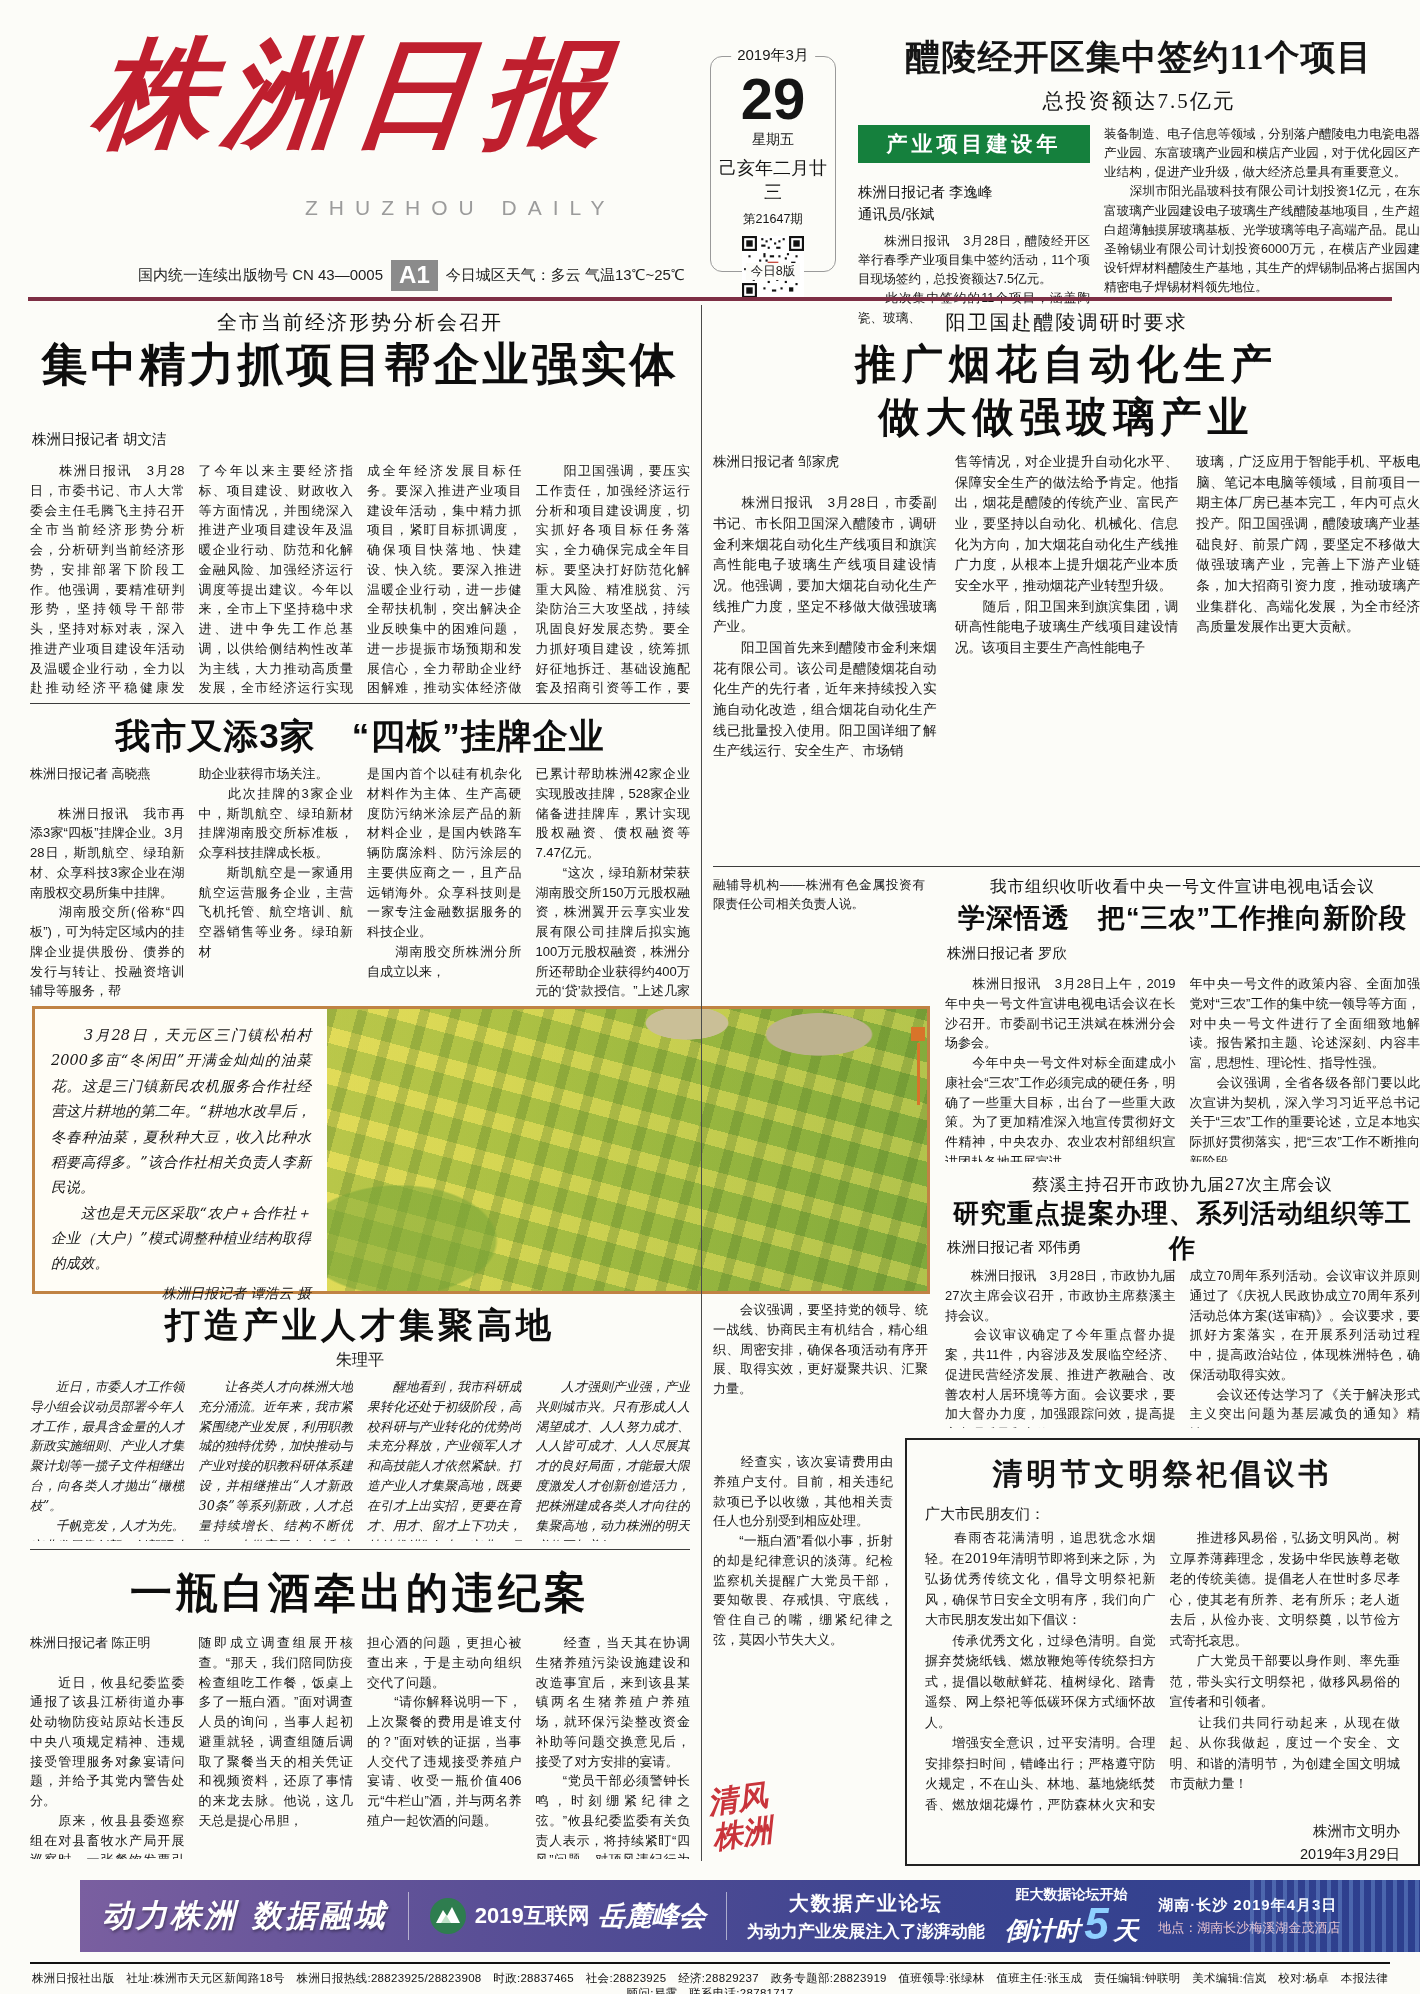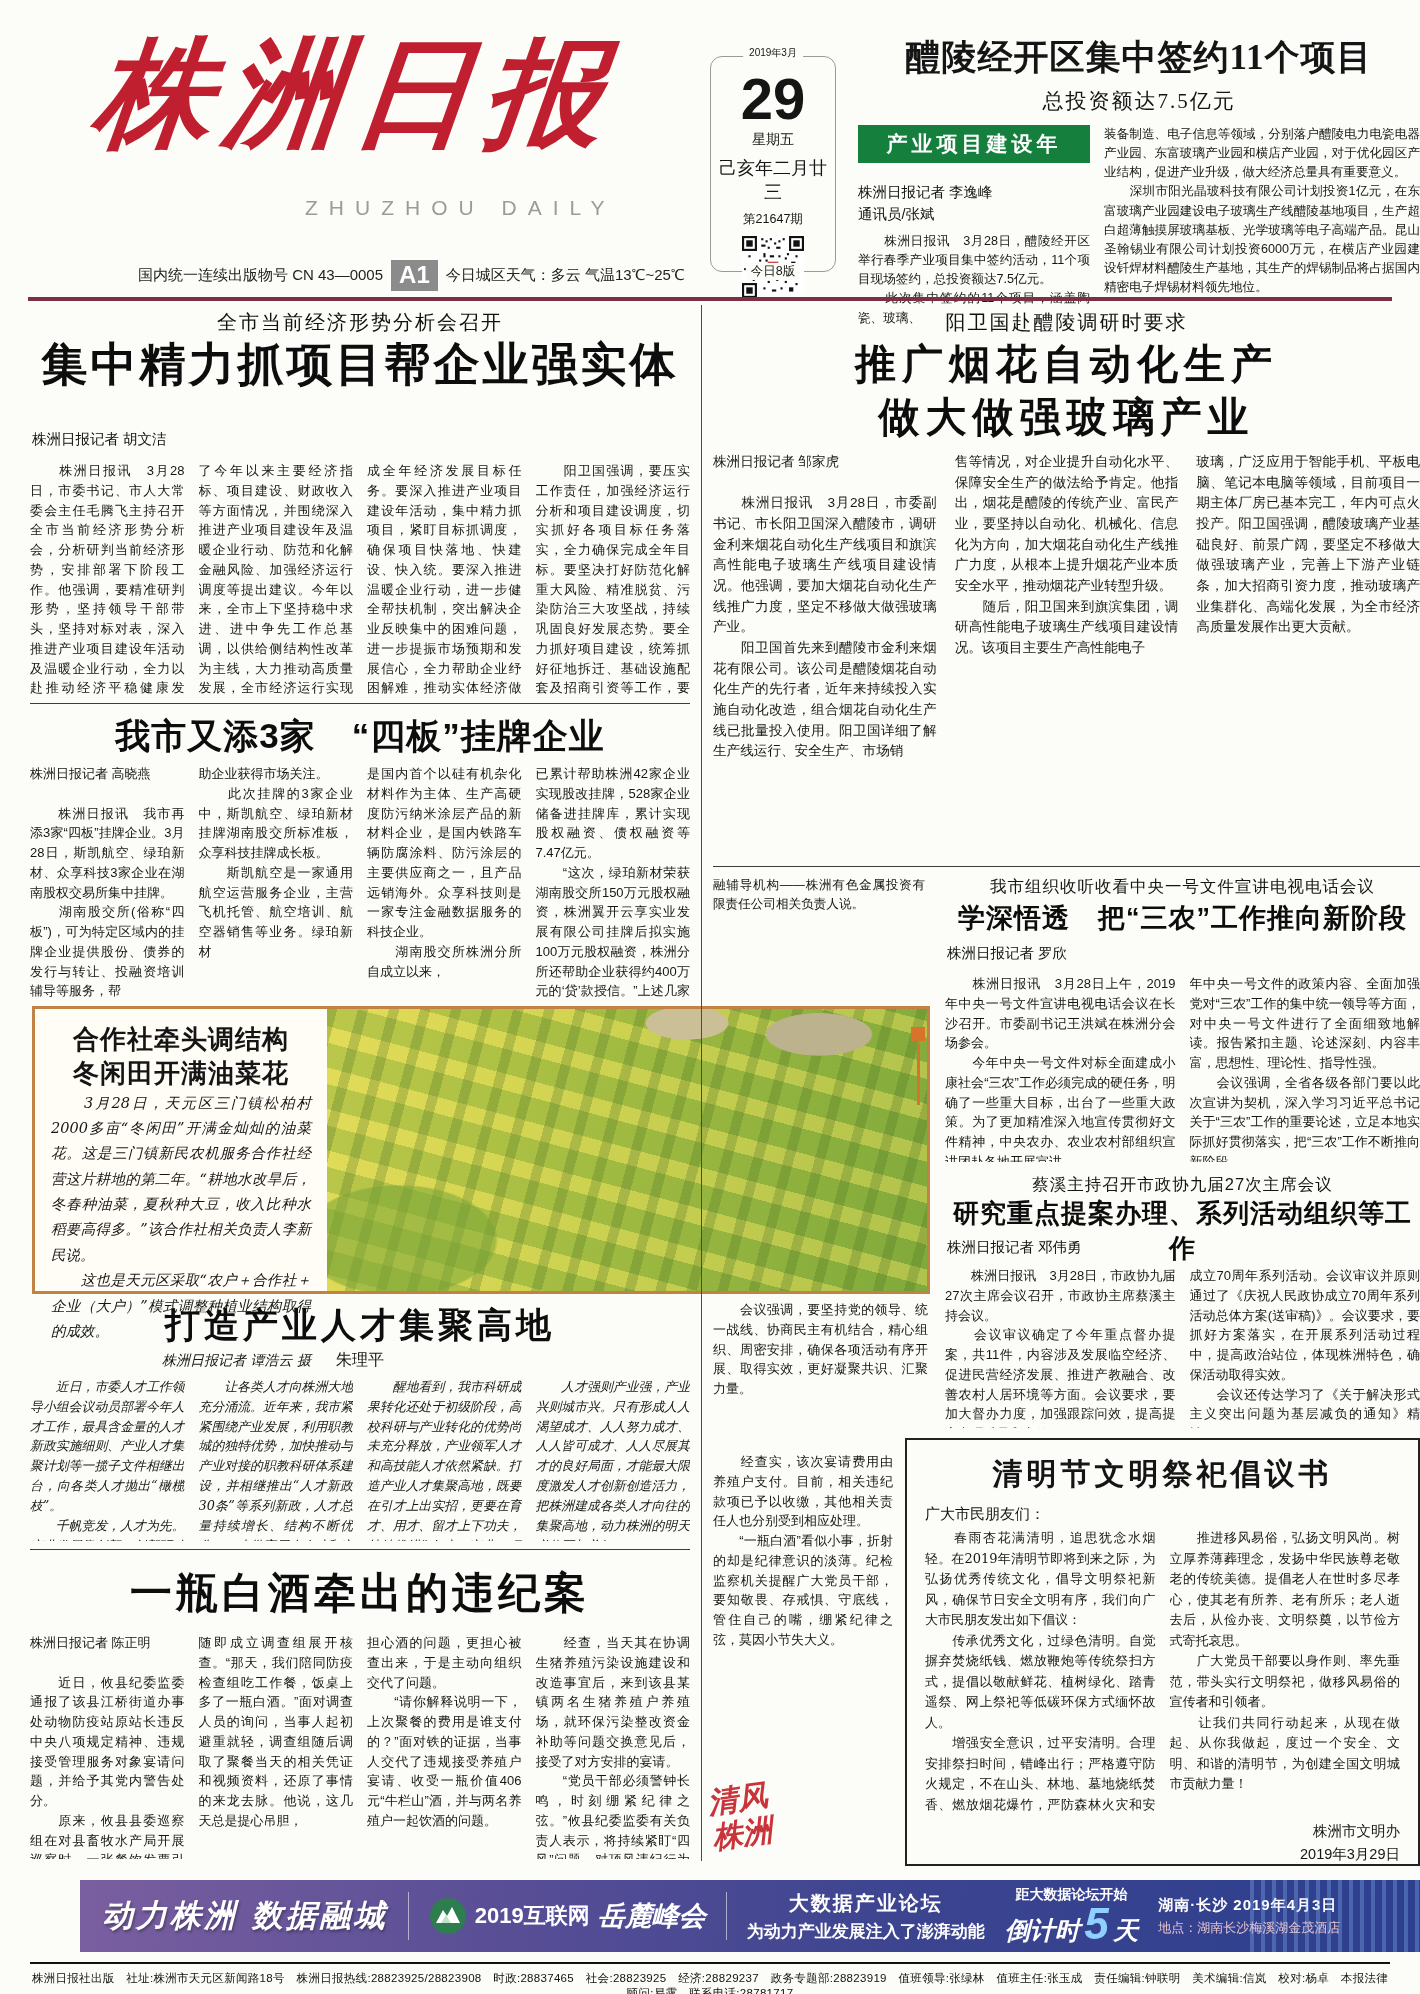--- a/index.html
+++ b/index.html
@@ -14,21 +14,21 @@
   
   .mast-title{font-family:"DejaVu Serif",serif;font-weight:bold;font-style:italic;
      font-size:118px;color:#bf1f2e;letter-spacing:12px;transform:skewX(-6deg);white-space:nowrap;line-height:1;}
   .mast-sub{color:#9b9b9b;font-size:21px;letter-spacing:11px;}
   .publine{display:flex;align-items:center;gap:8px;font-size:15px;color:#222;margin-top:19px;}
   .badge{background:#8b8b8b;color:#fff;font-weight:bold;font-size:24px;padding:1px 8px;line-height:1.2;}
 
   
   .datebox{border:1px solid #9a9a9a;border-radius:12px;text-align:center;background:#fcfcf8;}
   .db-month{position:absolute;top:-11px;left:50%;transform:translateX(-50%);background:#fcfcf8;
-     padding:0 6px;font-size:10px;white-space:nowrap;}
+     padding:0 6px;font-size:15px;white-space:nowrap;}
   .db-day{font-size:58px;font-weight:bold;line-height:1.02;margin-top:12px;}
   .db-week{font-size:14px;margin-top:3px;}
   .db-lunar{font-size:18px;margin-top:7px;}
   .db-issue{font-size:12.5px;margin-top:7px;}
   .qr{width:62px;height:62px;margin:8px auto 0;display:block;}
   .db-pages{position:absolute;bottom:-9px;left:50%;transform:translateX(-50%);background:#fcfcf8;
      padding:0 5px;font-size:12.5px;white-space:nowrap;}
 
   
   .kicker{font-size:20px;letter-spacing:2px;color:#111;}
@@ -223,24 +223,20 @@
 　　此次挂牌的3家企业中，斯凯航空、绿珀新材挂牌湖南股交所标准板，众享科技挂牌成长板。
 　　斯凯航空是一家通用航空运营服务企业，主营飞机托管、航空培训、航空器销售等业务。绿珀新材</div>
     <div class="col" style="height:236px;">是国内首个以硅有机杂化材料作为主体、生产高硬度防污纳米涂层产品的新材料企业，是国内铁路车辆防腐涂料、防污涂层的主要供应商之一，且产品远销海外。众享科技则是一家专注金融数据服务的科技企业。
 　　湖南股交所株洲分所自成立以来，</div>
     <div class="col" style="height:236px;">已累计帮助株洲42家企业实现股改挂牌，528家企业储备进挂牌库，累计实现股权融资、债权融资等7.47亿元。
 　　“这次，绿珀新材荣获湖南股交所150万元股权融资，株洲翼开云享实业发展有限公司挂牌后拟实施100万元股权融资，株洲分所还帮助企业获得约400万元的‘贷’款授信。”上述几家企业的金</div>
   </div>
 
   <div class="abs photo-box" style="left:32px;top:1006px;width:892px;height:282px;">
     <div class="photo-cap">
-      <div class="cap-title">
-        <div>合作社牵头调结构</div>
-        <div>冬闲田开满油菜花</div>
-      </div>
       <div class="cap-body">　　3月28日，天元区三门镇松柏村2000多亩“冬闲田”开满金灿灿的油菜花。这是三门镇新民农机服务合作社经营这片耕地的第二年。“耕地水改旱后，冬春种油菜，夏秋种大豆，收入比种水稻要高得多。”该合作社相关负责人李新民说。
 　　这也是天元区采取“农户＋合作社＋企业（大户）”模式调整种植业结构取得的成效。</div>
       <div class="cap-credit">株洲日报记者 谭浩云 摄</div>
     </div>
     <div class="photo">
       <span class="photo-acc-sq"></span>
       <span class="photo-acc-ln"></span>
     </div>
   </div>
 

